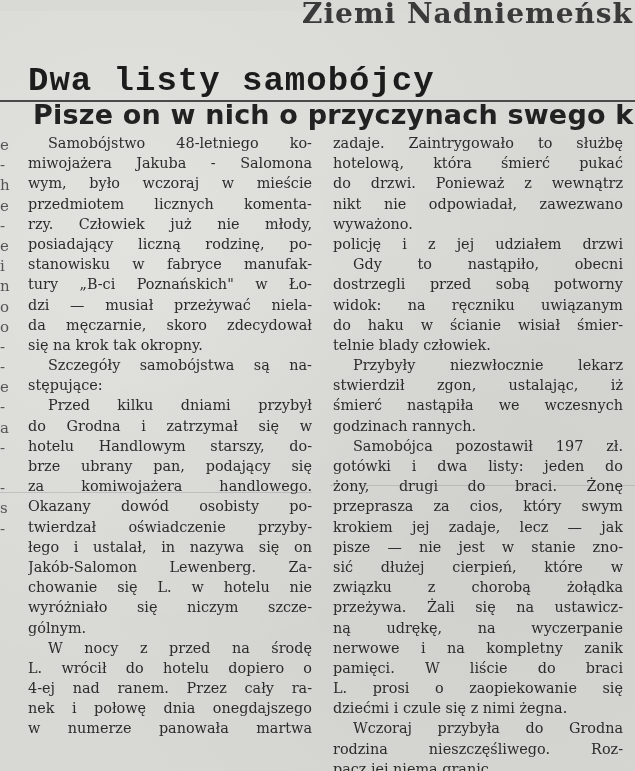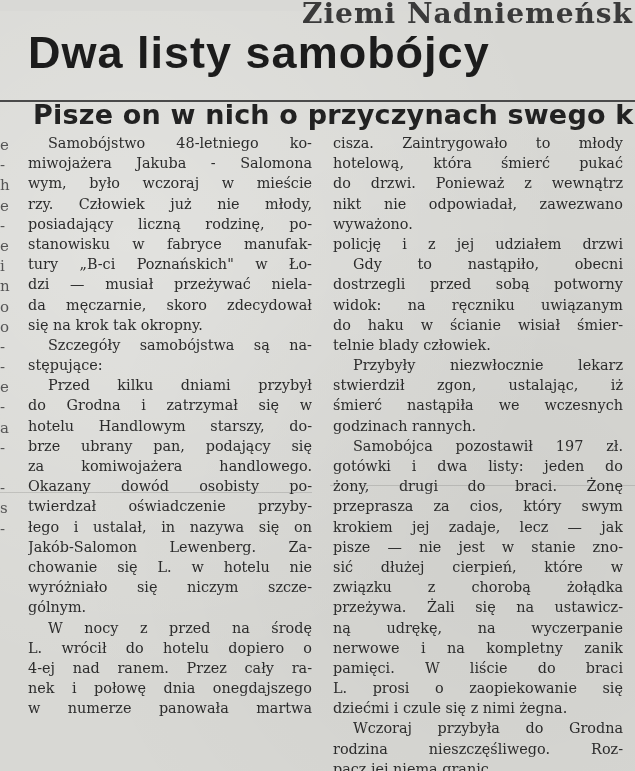--- a/index.html
+++ b/index.html
@@ -19,23 +19,23 @@
     margin-top: 11px;
   }
   .top-strip {
     position: absolute; left: 0; top: -14px; width: 635px; height: 28px;
     font-family: "DejaVu Serif", serif; font-weight: bold;
     font-size: 28px; color: #3a3a3a; text-align: right;
     white-space: nowrap; overflow: hidden; letter-spacing: 1px;
     padding-right: 2px; box-sizing: border-box;
   }
   .headline {
-    position: absolute; left: 28px; top: 12px;
-    font-family: Liberation Sans, sans-serif; font-weight: bold;
-    font-size: 45px; line-height: 60px; color: #1c1c1c;
+    position: absolute; left: 28px; top: 40px;
+    font-family: Liberation Mono, monospace; font-weight: bold;
+    font-size: 34px; line-height: 60px; color: #1c1c1c;
     letter-spacing: 1px; white-space: nowrap;
   }
   .rule {
     position: absolute; left: 0; top: 89px; width: 635px; height: 2px;
     background: #4a4a4a;
   }
   .subhead {
     position: absolute; left: 33px; top: 90px;
     font-family: "DejaVu Sans", sans-serif; font-weight: bold;
     font-size: 27px; line-height: 28px; color: #222;
@@ -100,20 +100,21 @@
       <div>-</div>
     </div>
 
   <div class="hline"></div>
   <div class="hline2"></div>
 
   <div class="col col-1" id="col-1">
       <span class="line indent">Samobójstwo 48-letniego ko-</span>
       <span class="line">miwojażera Jakuba - Salomona</span>
       <span class="line">wym, było wczoraj w mieście</span>
+      <span class="line">przedmiotem licznych komenta-</span>
       <span class="line">rzy. Człowiek już nie młody,</span>
       <span class="line">posiadający liczną rodzinę, po-</span>
       <span class="line">stanowisku w fabryce manufak-</span>
       <span class="line">tury „B-ci Poznańskich" w Ło-</span>
       <span class="line">dzi — musiał przeżywać niela-</span>
       <span class="line">da męczarnie, skoro zdecydował</span>
       <span class="line last">się na krok tak okropny.</span>
       <span class="line indent">Szczegóły samobójstwa są na-</span>
       <span class="line last">stępujące:</span>
       <span class="line indent">Przed kilku dniami przybył</span>
@@ -128,21 +129,21 @@
       <span class="line">chowanie się L. w hotelu nie</span>
       <span class="line">wyróżniało się niczym szcze-</span>
       <span class="line last">gólnym.</span>
       <span class="line indent">W nocy z przed na środę</span>
       <span class="line">L. wrócił do hotelu dopiero o</span>
       <span class="line">4-ej nad ranem. Przez cały ra-</span>
       <span class="line">nek i połowę dnia onegdajszego</span>
       <span class="line">w numerze panowała martwa</span>
     </div>
   <div class="col col-2" id="col-2">
-      <span class="line">cisza. Zaintrygowało to młody</span>
+      <span class="line">zadaje. Zaintrygowało to służbę</span>
       <span class="line">hotelową, która śmierć pukać</span>
       <span class="line">do drzwi. Ponieważ z wewnątrz</span>
       <span class="line">nikt nie odpowiadał, zawezwano</span>
       <span class="line last">wyważono.</span>
       <span class="line">policję i z jej udziałem drzwi</span>
       <span class="line indent">Gdy to nastąpiło, obecni</span>
       <span class="line">dostrzegli przed sobą potworny</span>
       <span class="line">widok: na ręczniku uwiązanym</span>
       <span class="line">do haku w ścianie wisiał śmier-</span>
       <span class="line last">telnie blady człowiek.</span>

